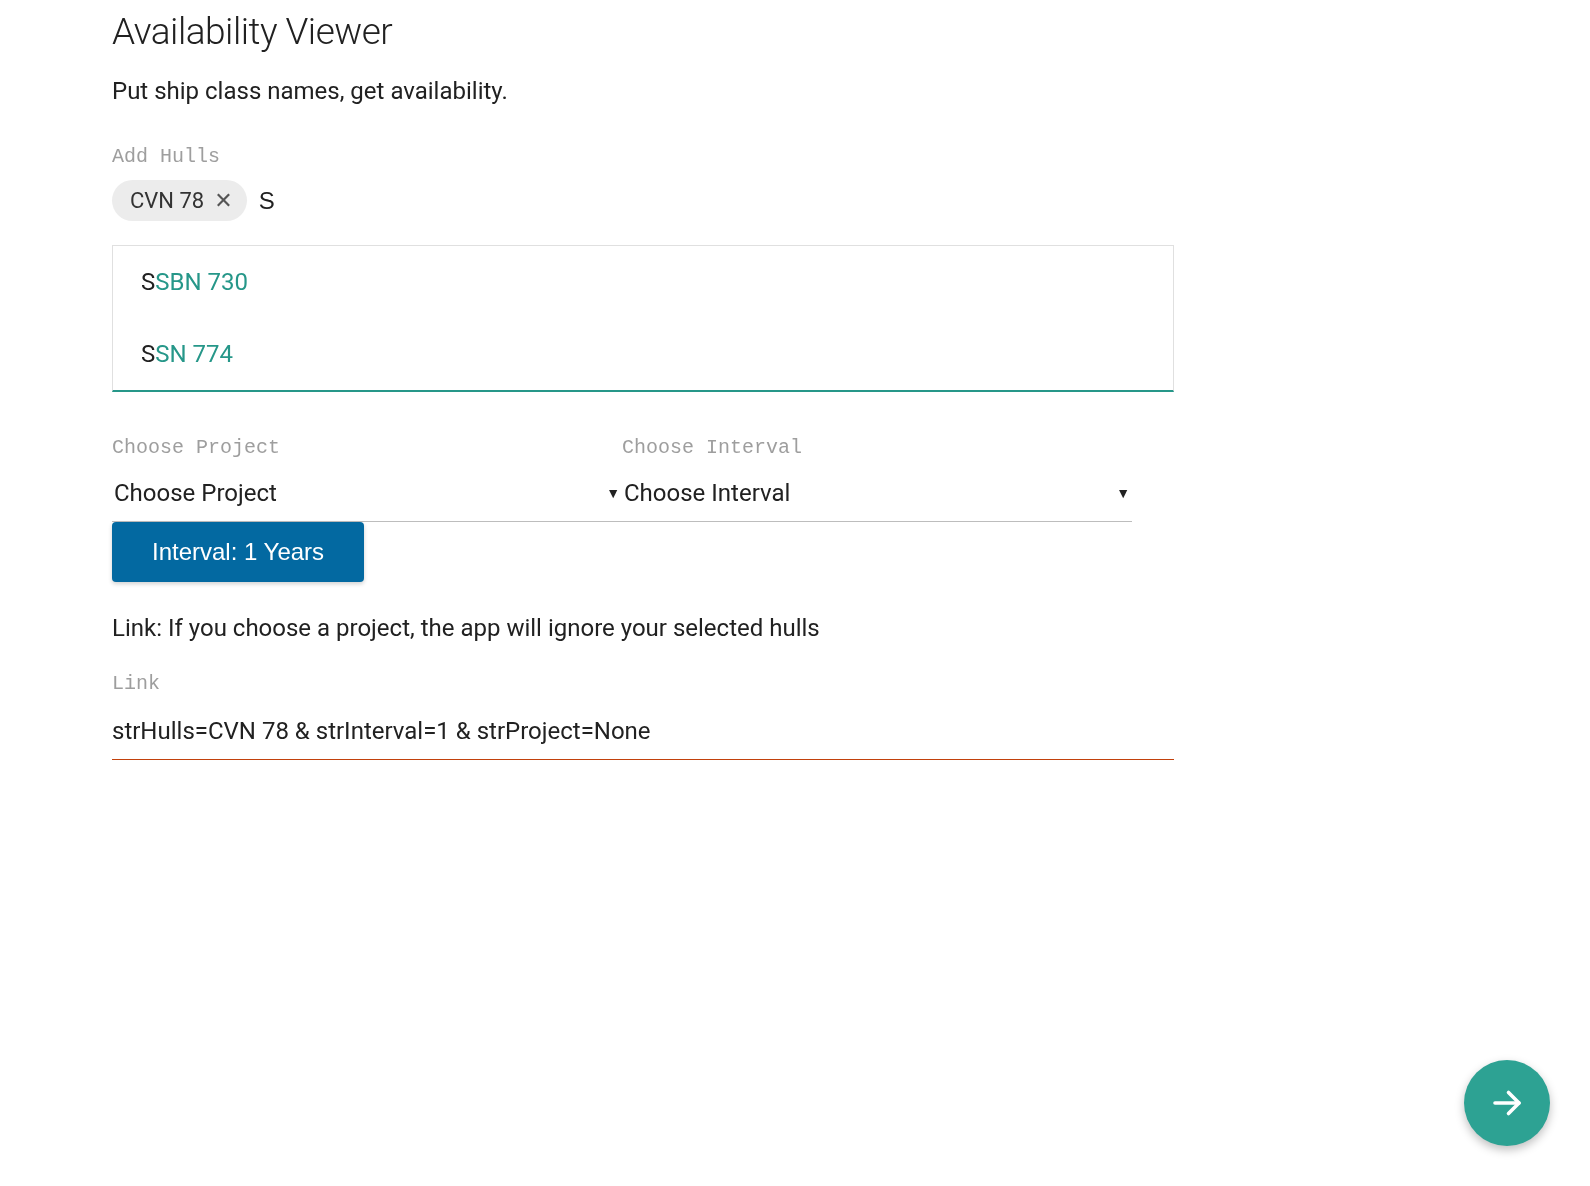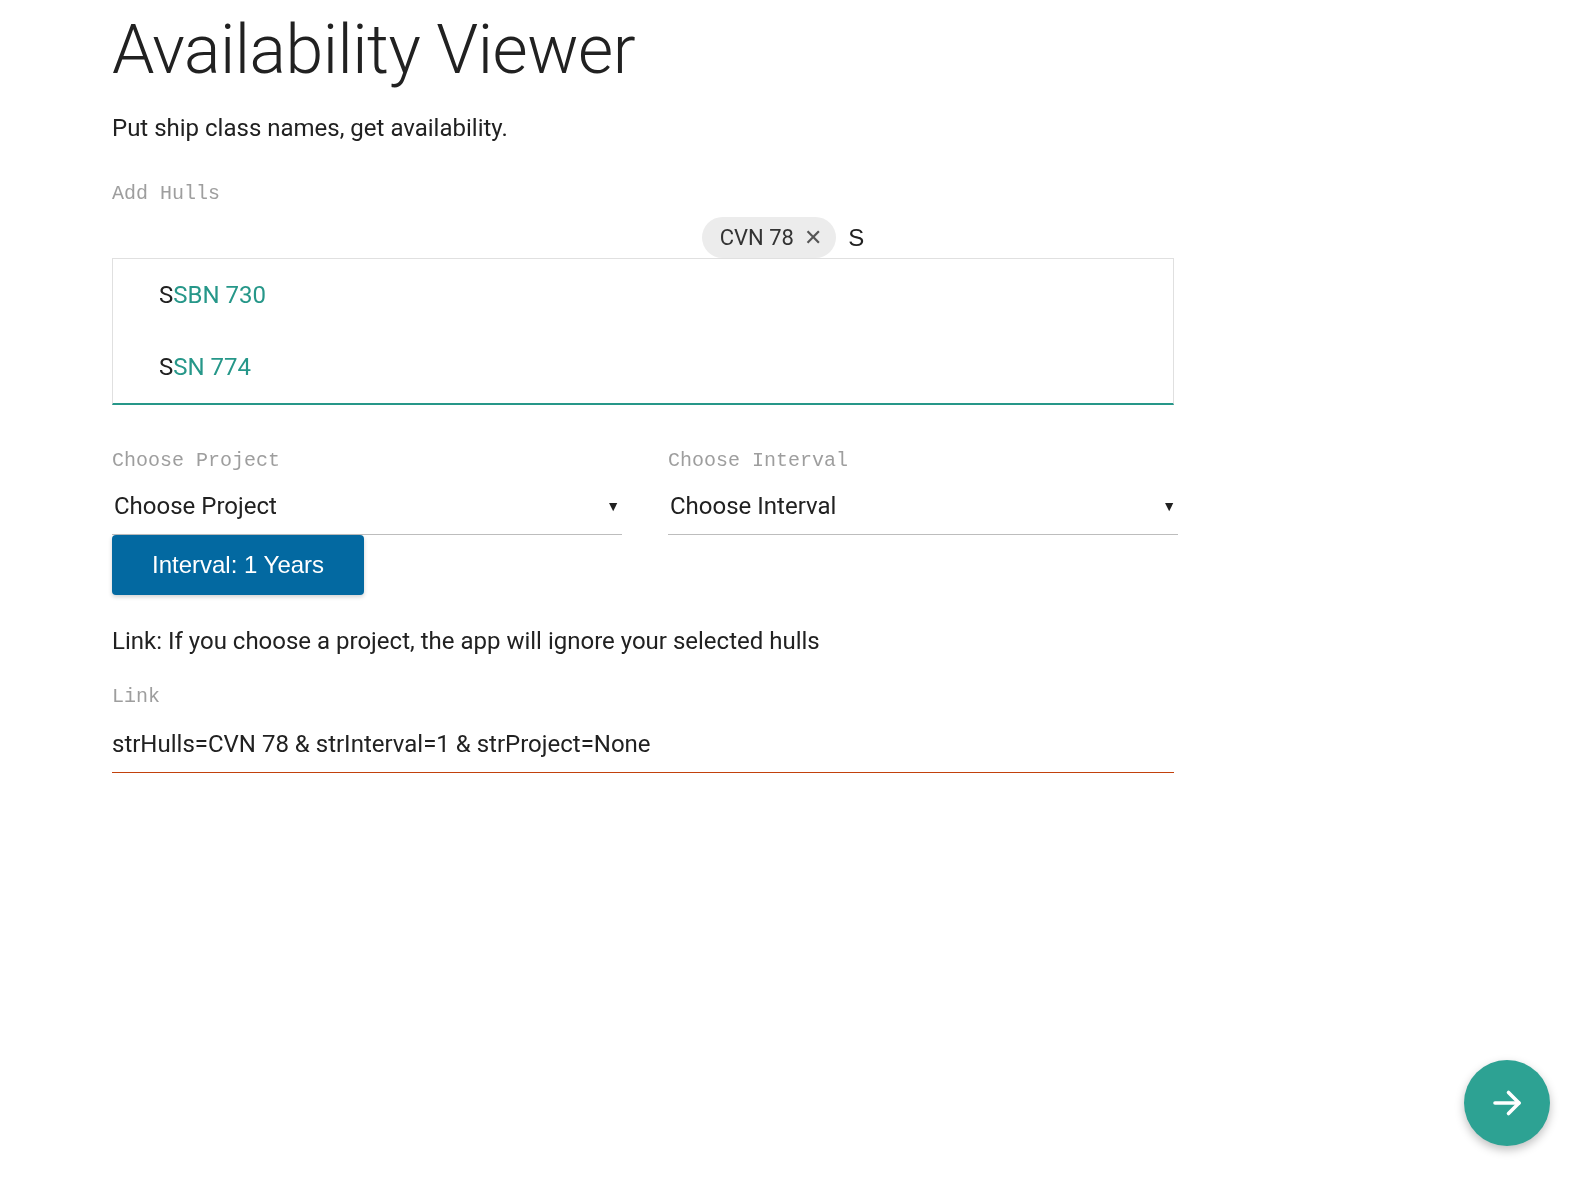--- a/index.html
+++ b/index.html
@@ -10,21 +10,21 @@
     background: #fff;
     color: #212121;
   }
   .container {
     padding: 10px 112px 0 112px;
     position: relative;
     width: 100%;
     height: 100%;
   }
   .title {
-    font-size: 68px;
+    font-size: 37px;
     font-weight: 300;
     color: #212121;
     letter-spacing: -0.5px;
     margin-bottom: 24px;
   }
   .subtitle {
     font-size: 24px;
     color: #212121;
     margin-bottom: 40px;
   }
@@ -32,21 +32,21 @@
     font-size: 20px;
     color: #9e9e9e;
     margin-bottom: 12px;
     font-family: Liberation Mono, monospace;
   }
   
   .chip-row {
     display: flex;
     align-items: center;
     gap: 12px;
-    justify-content: center;
+    margin-bottom: 24px;
   }
   .chip {
     display: inline-flex;
     align-items: center;
     background: #ececec;
     border-radius: 24px;
     padding: 8px 14px 8px 18px;
     font-size: 22px;
     color: #333;
     gap: 10px;
@@ -64,35 +64,33 @@
     outline: none;
     background: transparent;
     width: 40px;
   }
   
   .autocomplete {
     border: 1px solid #e0e0e0;
     border-bottom: 2px solid #269789;
     width: 1062px;
     background: #fff;
-    padding-left: 18px;
   }
   .autocomplete-item {
     padding: 22px 28px;
     font-size: 24px;
     color: #269789;
     cursor: pointer;
   }
   .autocomplete-item .match-prefix {
     color: #212121;
   }
   
   .selects-row {
     display: flex;
-    gap: 46px;
     margin-top: 44px;
   }
   .select-group {
     flex: 0 0 510px;
   }
   .select-control {
     display: flex;
     align-items: center;
     justify-content: space-between;
     border-bottom: 1px solid #bdbdbd;

